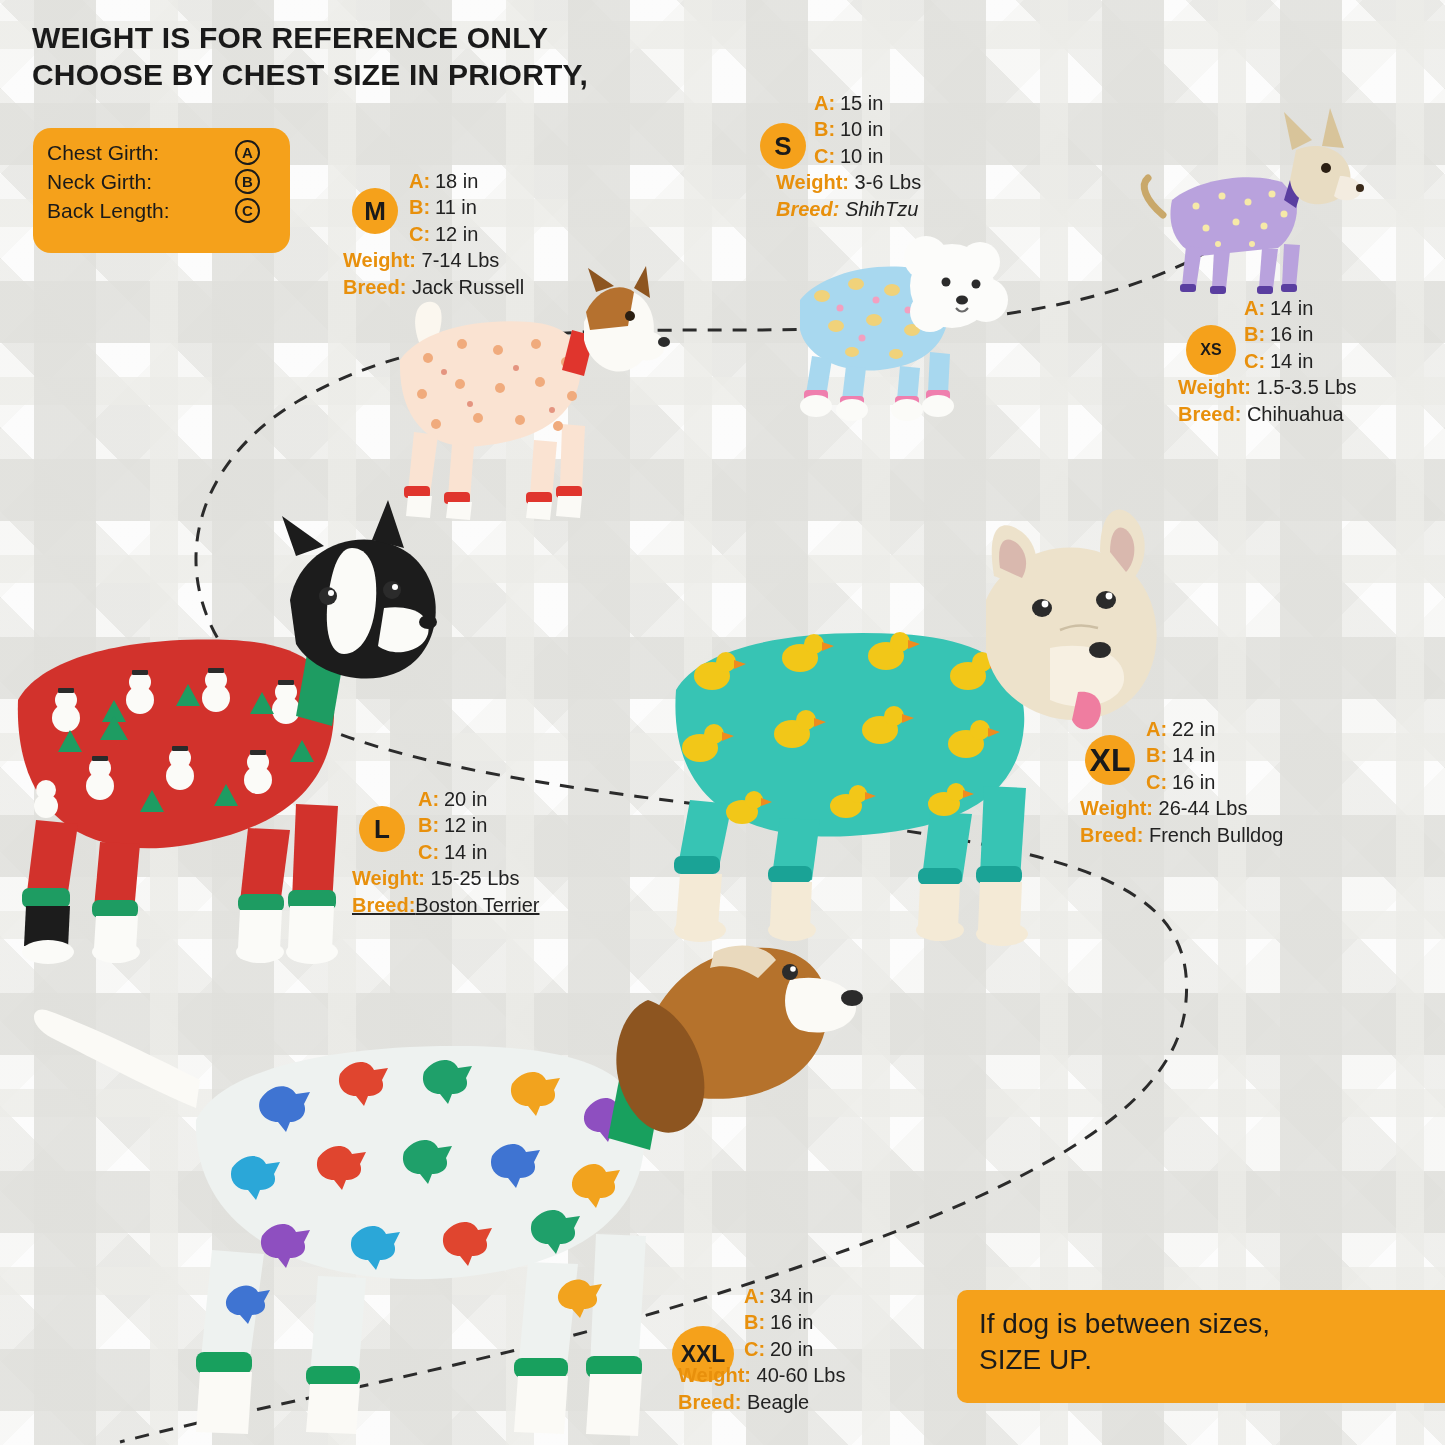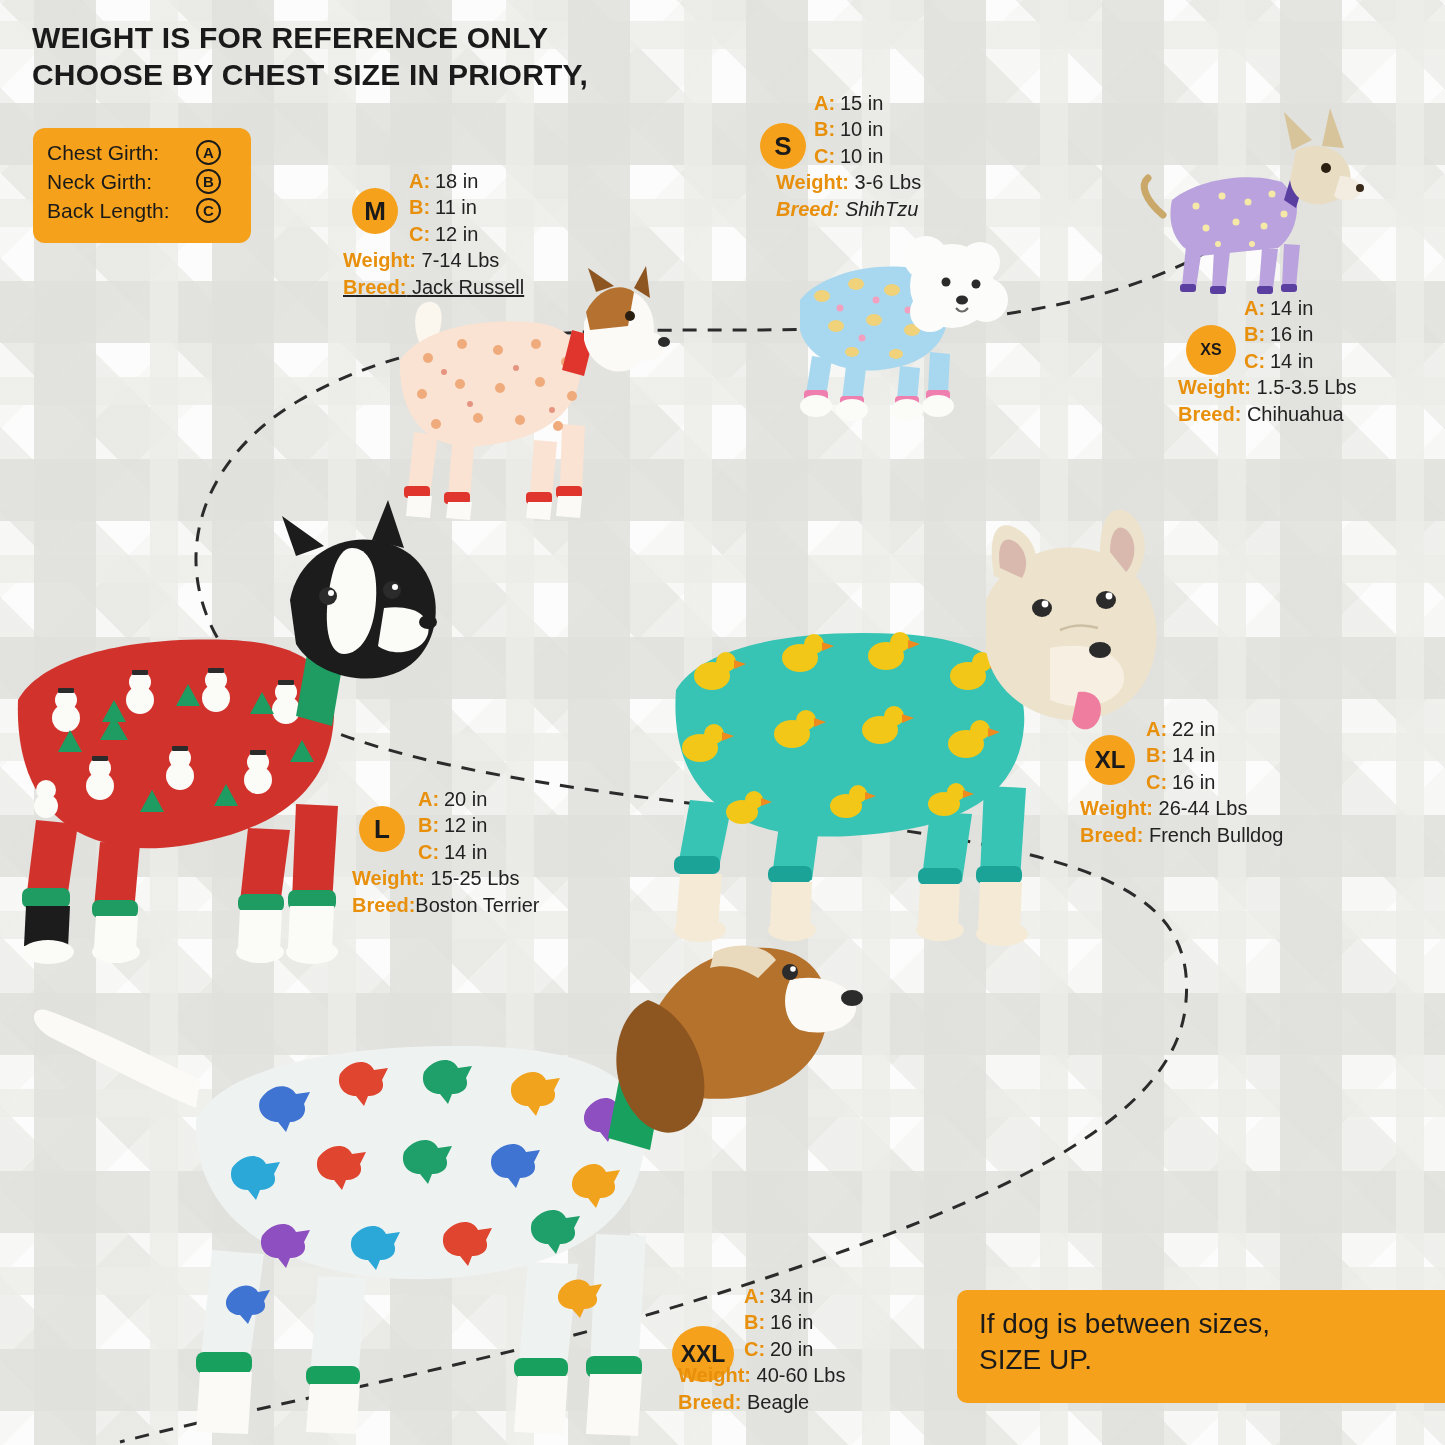--- a/index.html
+++ b/index.html
@@ -38,23 +38,23 @@
   
   #title{
     position:absolute;left:32px;top:20px;
     font-size:30px;font-weight:bold;color:#1a1a1a;
     line-height:1.22;letter-spacing:0.2px;
     text-transform:uppercase;
   }
 
   
   #legend{
-    position:absolute;left:33px;top:128px;width:218px;
-    background:#F5A11B;border-radius:12px;
-    padding:10px 14px 18px 14px;
+    position:absolute;left:33px;top:128px;width:257px;
+    background:#F5A11B;border-radius:18px;
+    padding:10px 14px 28px 14px;
     box-sizing:border-box;
   }
   .legend-row{
     display:flex;align-items:center;justify-content:space-between;
     font-size:21px;color:#1a1a1a;padding:2px 0;
   }
   .legend-row .lbl{white-space:nowrap;}
   .badge-sm{
     width:25px;height:25px;border-radius:50%;
     border:2px solid #1a1a1a;background:#F5A11B;
@@ -586,21 +586,21 @@
       </div>
     <div class="line row">
         <span class="k">B:</span>
         <span class="v">11 in</span>
       </div>
     <div class="line row">
         <span class="k">C:</span>
         <span class="v">12 in</span>
       </div>
     <div class="line" style="margin-left:-66px;"><span class="k">Weight:</span> <span class="v">7-14 Lbs</span></div>
-    <div class="line" style="margin-left:-66px;text-decoration:underline;"><span class="k">Breed:</span> <span class="v">Jack Russell</span></div>
+    <div class="line" style="margin-left:-66px;"><span class="k">Breed:</span> <span class="v">Jack Russell</span></div>
   </div>
 
   <div class="size-badge" style="left:1186px;top:325px;width:50px;height:50px;font-size:16px;">XS</div>
   <div class="spec" style="left:1244px;top:295px;">
     <div class="line row">
         <span class="k">A:</span>
         <span class="v">14 in</span>
       </div>
     <div class="line row">
         <span class="k">B:</span>
@@ -622,24 +622,24 @@
       </div>
     <div class="line row">
         <span class="k">B:</span>
         <span class="v">12 in</span>
       </div>
     <div class="line row">
         <span class="k">C:</span>
         <span class="v">14 in</span>
       </div>
     <div class="line" style="margin-left:-66px;"><span class="k">Weight:</span> <span class="v">15-25 Lbs</span></div>
-    <div class="line" style="margin-left:-66px;"><span class="k">Breed:</span><span class="v">Boston Terrier</span></div>
-  </div>
-
-  <div class="size-badge" style="left:1085px;top:735px;width:50px;height:50px;font-size:24px;">XL</div>
+    <div class="line" style="margin-left:-66px;text-decoration:underline;"><span class="k">Breed:</span><span class="v">Boston Terrier</span></div>
+  </div>
+
+  <div class="size-badge" style="left:1085px;top:735px;width:50px;height:50px;font-size:32px;">XL</div>
   <div class="spec" style="left:1146px;top:716px;">
     <div class="line row">
         <span class="k">A:</span>
         <span class="v">22 in</span>
       </div>
     <div class="line row">
         <span class="k">B:</span>
         <span class="v">14 in</span>
       </div>
     <div class="line row">

